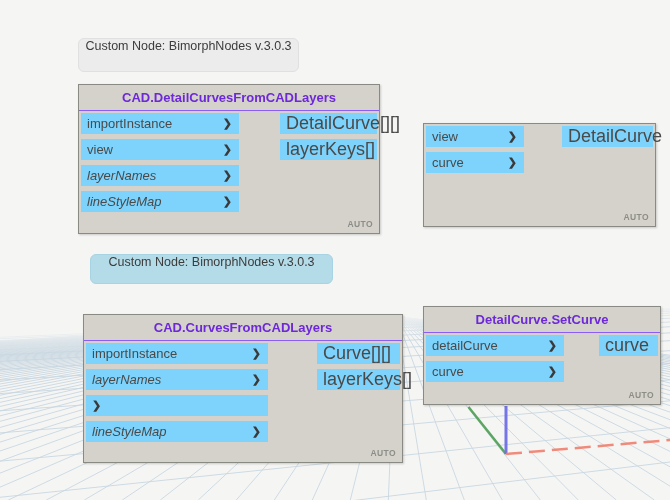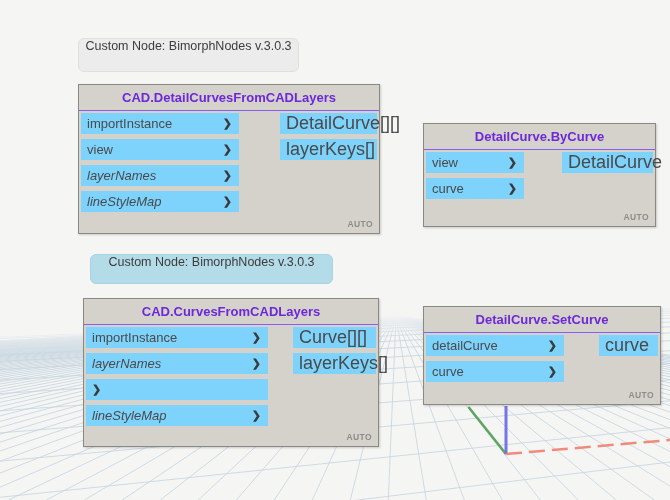--- a/index.html
+++ b/index.html
@@ -222,21 +222,20 @@
       </div>
       <div class="outputs" style="width:97px;">
         <div class="port out">DetailCurve[][]</div>
         <div class="port out">layerKeys[]</div>
       </div>
     </div>
     <div class="lacing">AUTO</div>
   </div>
 
   <div class="node" style="left:423px;top:123px;width:233px;height:104px;">
-    <div class="node-header">DetailCurve.ByCurve</div>
     <div class="node-body">
       <div class="inputs" style="width:98px;">
         <div class="port in">
           <span class="plabel">view</span>
           <span class="chev">❯</span>
         </div>
         <div class="port in">
           <span class="plabel">curve</span>
           <span class="chev">❯</span>
         </div>
@@ -245,21 +244,21 @@
         <div class="port out">DetailCurve</div>
       </div>
     </div>
     <div class="lacing">AUTO</div>
   </div>
 
   <div class="note note-blue" style="left:90px;top:254px;width:243px;height:30px;">
     <span>Custom Node: BimorphNodes v.3.0.3</span>
   </div>
 
-  <div class="node" style="left:83px;top:298px;width:296px;height:149px;">
+  <div class="node" style="left:83px;top:314px;width:320px;height:149px;">
     <div class="node-header">CAD.CurvesFromCADLayers</div>
     <div class="node-body">
       <div class="inputs" style="width:182px;">
         <div class="port in">
           <span class="plabel">importInstance</span>
           <span class="chev">❯</span>
         </div>
         <div class="port in it">
           <span class="plabel">layerNames</span>
           <span class="chev">❯</span>

